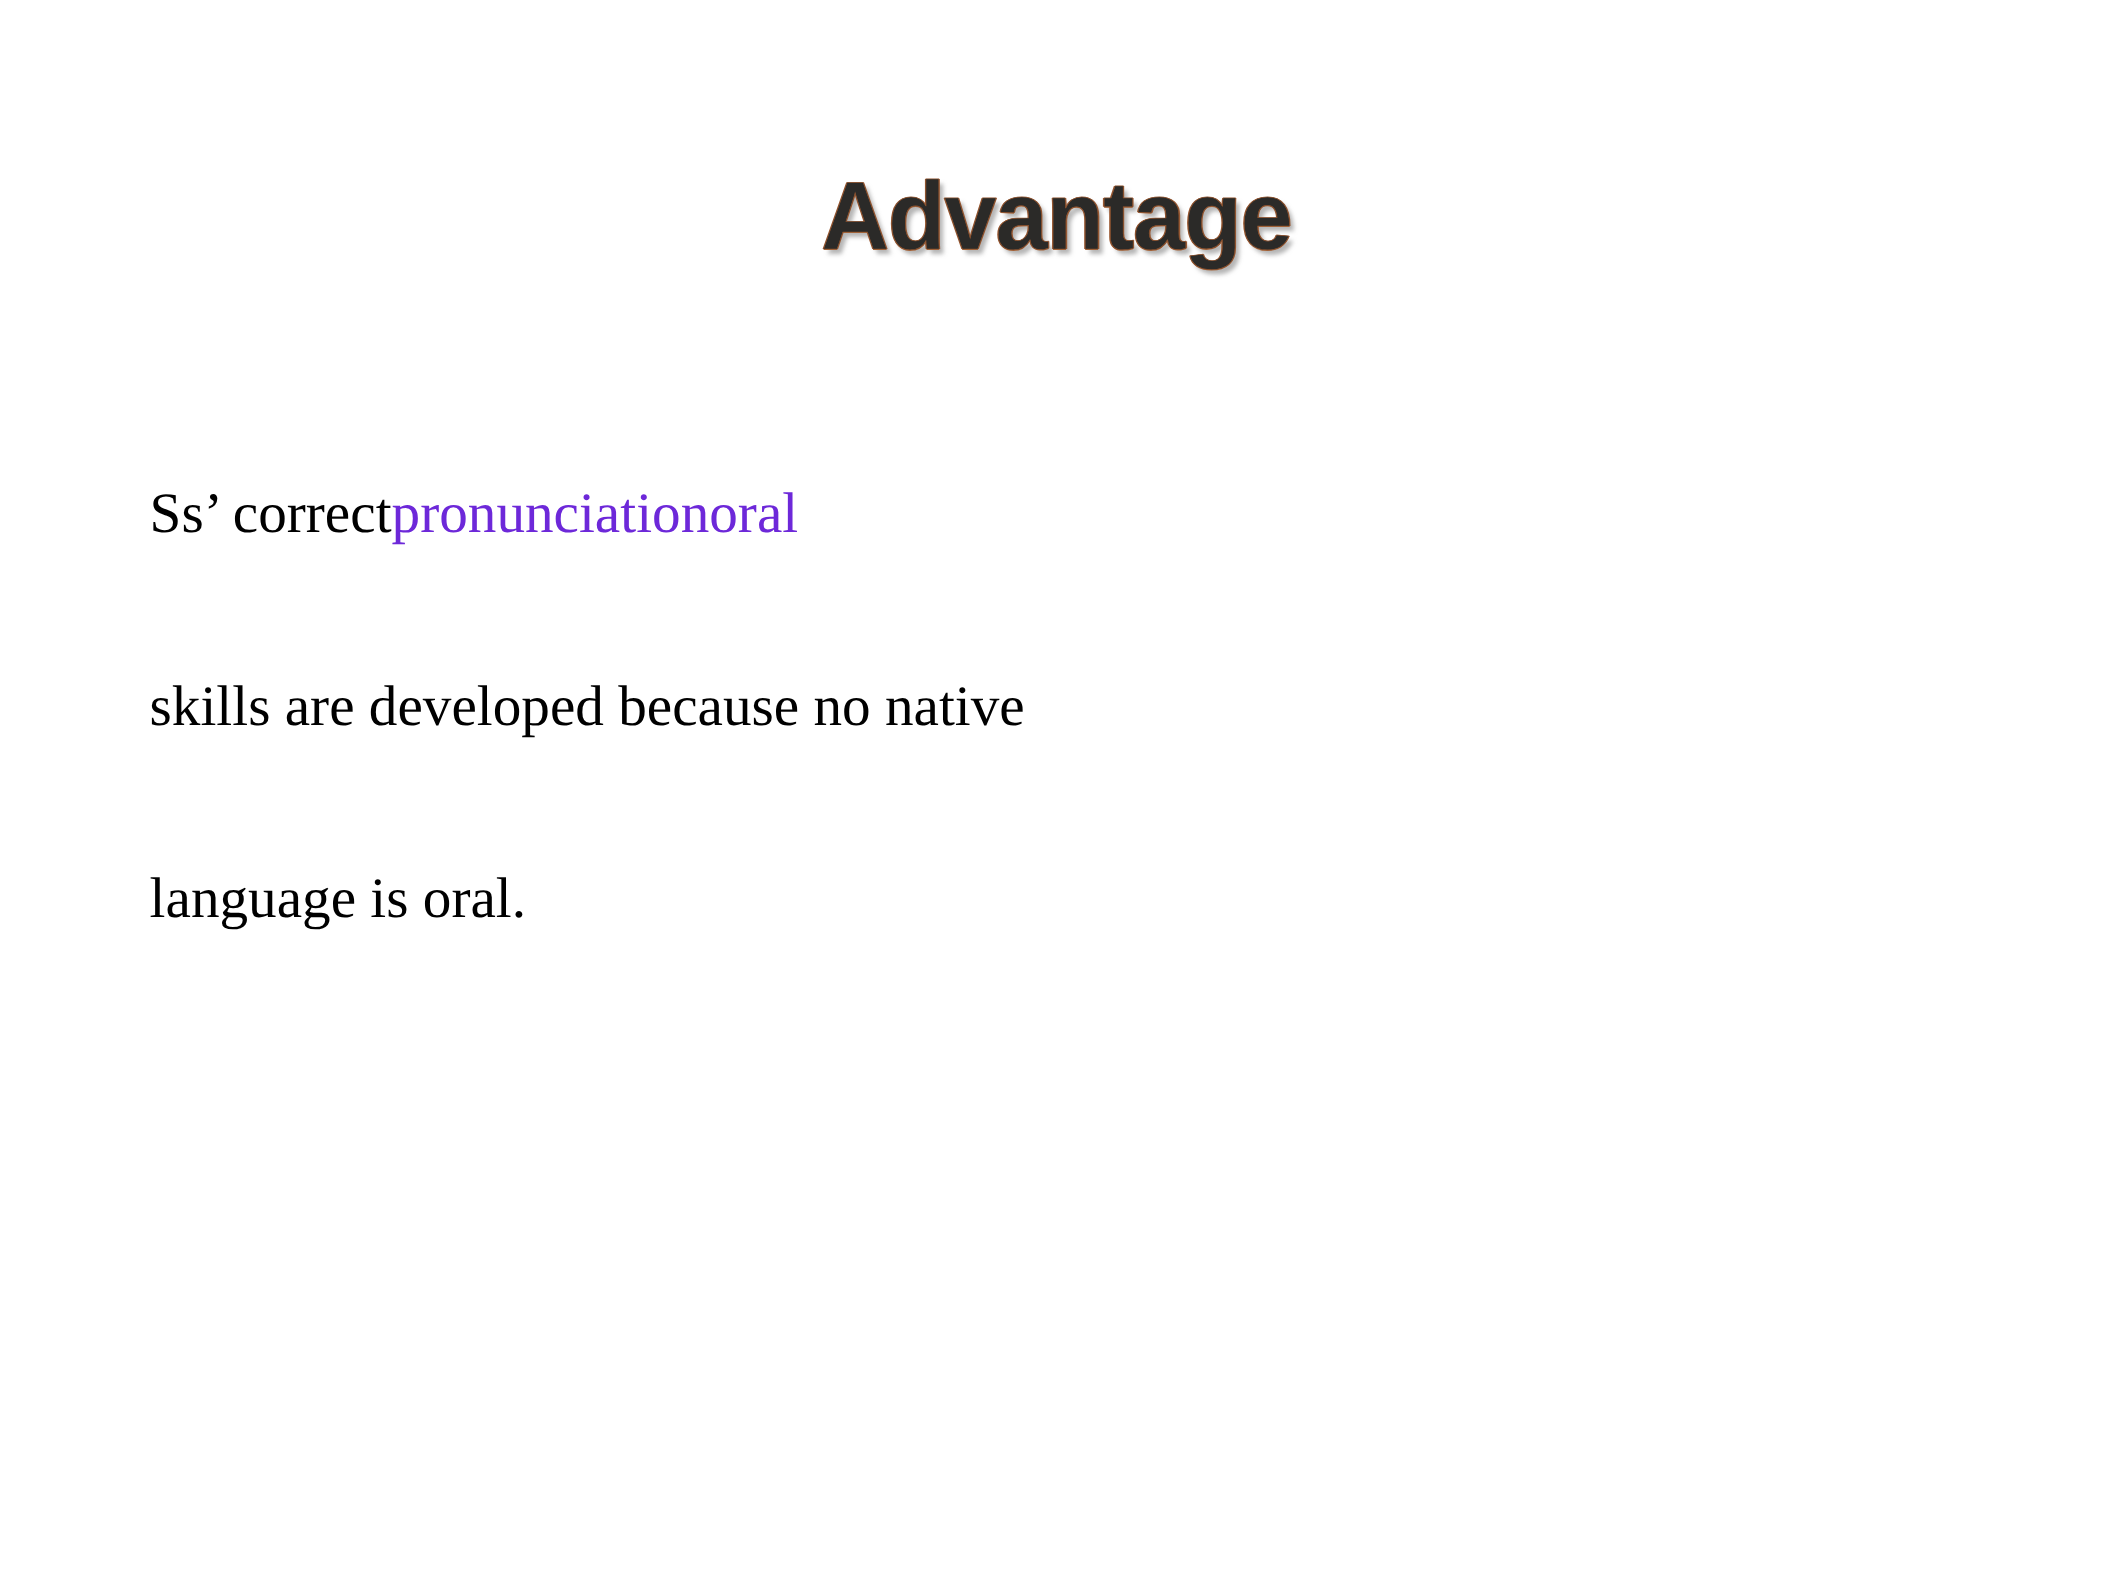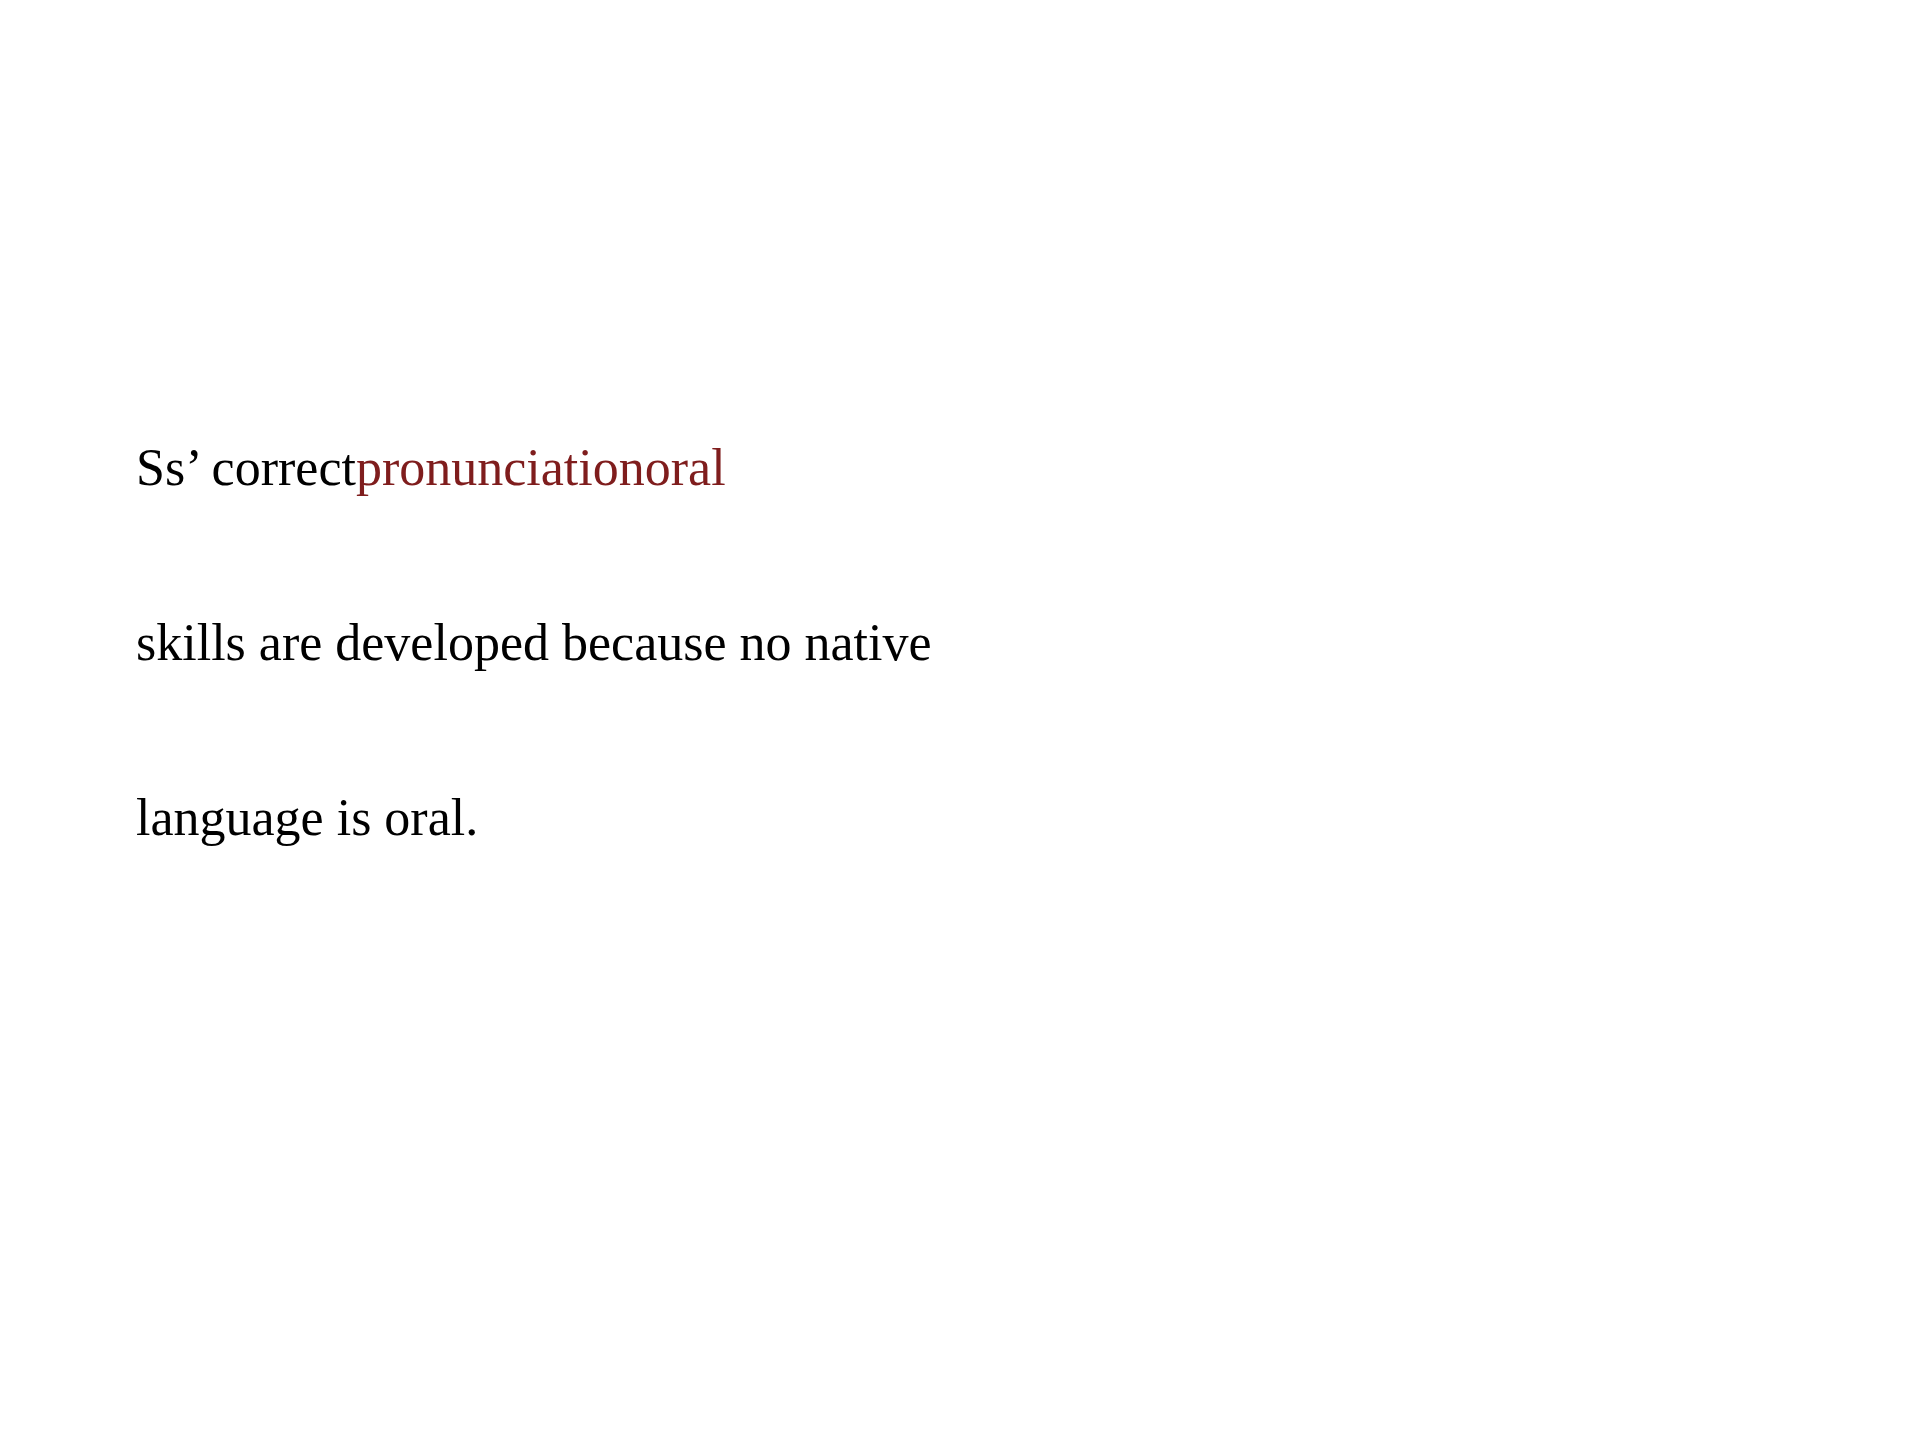--- a/index.html
+++ b/index.html
@@ -58,27 +58,30 @@
     font-size: 52px;
     line-height: 1.0;
     color: #000000;
     white-space: nowrap;
     margin: 0;
     height: 175px;
     display: flex;
     align-items: center;
   }
   .body-line span { display: inline; }
-  .accent { color: #7f1d1d; }
+  .accent { color: #6d28d9; }
 </style>
 </head>
 <body>
 
 <div id="slide">
 
+  <div id="title-block">
+    <span id="slide-title">Advantage</span>
+  </div>
 
   <div id="body-block">
 
     <div class="body-line">
       <span>Ss’ correct </span>
         <span class="accent">pronunciation</span>
         <span class="accent">oral</span>
     </div>
 
     <div class="body-line">

